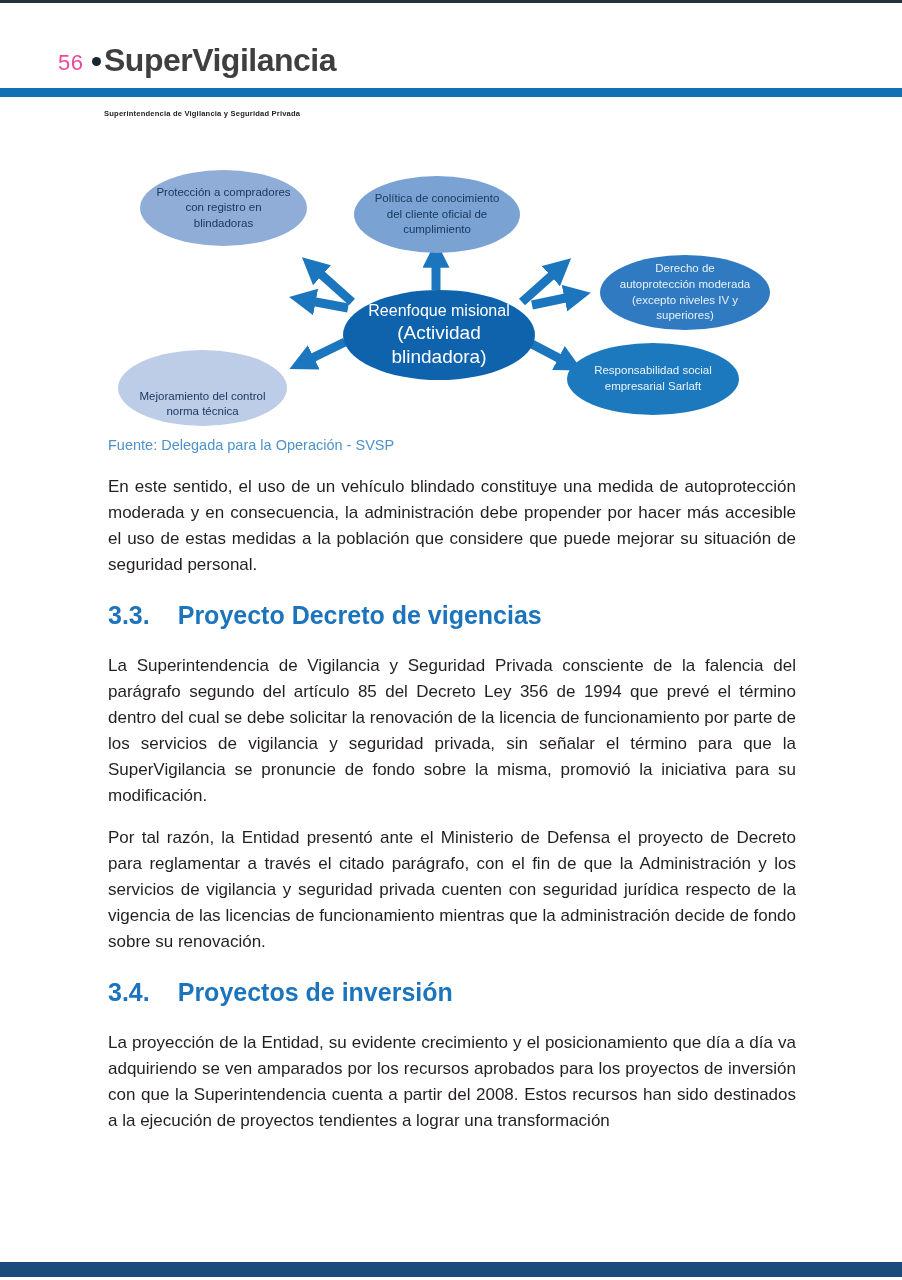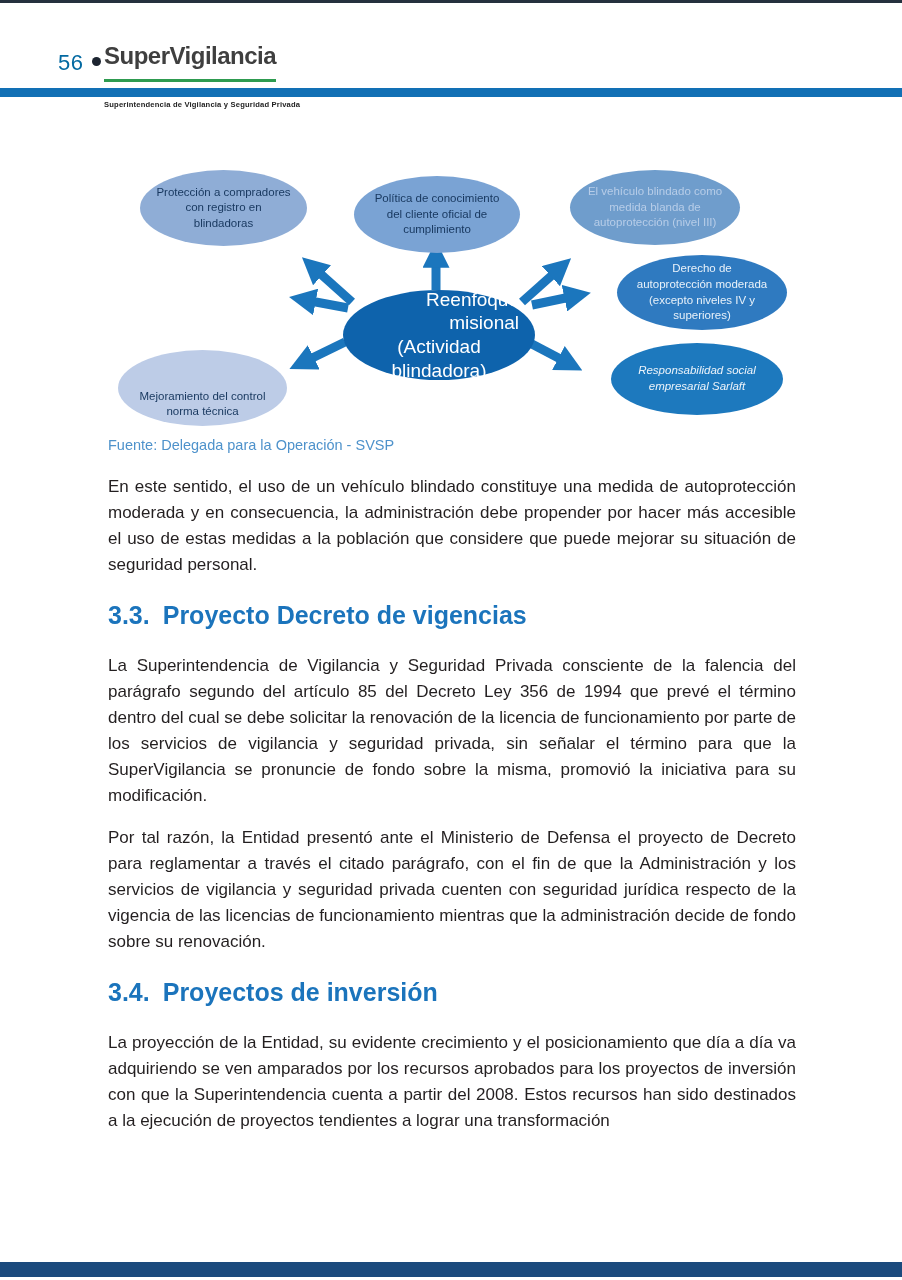--- a/index.html
+++ b/index.html
@@ -12,26 +12,26 @@
   }
   .top-line{
     position:absolute;top:0;left:0;width:902px;height:3px;
     background:var(--top-border,#25313e);
   }
   
   .pagenum-wrap{
     position:absolute;left:58px;top:50px;
     display:flex;align-items:center;gap:9px;
   }
-  .pagenum{font-size:22px;color:#0369a1;letter-spacing:0.5px;}
+  .pagenum{font-size:22px;color:#ec4899;letter-spacing:0.5px;}
   .bullet-dot{width:9px;height:9px;border-radius:50%;background:#1c2430;margin-top:-4px;}
   .logo{position:absolute;left:104px;top:42px;}
   .logo-title{
     display:inline-block;
-    font-size:24px;font-weight:bold;color:var(--logo-text,#3f3f3f);
+    font-size:32px;font-weight:bold;color:var(--logo-text,#3f3f3f);
     letter-spacing:-0.5px;
     border-bottom:3px solid var(--logo-green,#2e9b50);
     padding-bottom:9px;
   }
   .logo-subtitle{
     font-size:7.6px;font-weight:bold;color:#232323;
     letter-spacing:0.18px;margin-top:18px;white-space:nowrap;
   }
   .header-bar{
     position:absolute;top:88px;left:0;width:902px;height:9px;
@@ -44,43 +44,43 @@
     position:absolute;border-radius:50%;
     display:flex;align-items:center;justify-content:center;
     flex-direction:column;
     text-align:center;font-size:11.5px;line-height:1.36;
     padding:6px 16px;box-sizing:border-box;
   }
   .node.tl{left:140px;top:5px;width:167px;height:76px;background:var(--node-tl-bg,#8fadd6);color:var(--node-dark-fg,#17375e);}
   .node.tc{left:354px;top:11px;width:166px;height:77px;background:var(--node-tc-bg,#7aa3d4);color:var(--node-dark-fg,#17375e);}
   .node.tr{left:570px;top:5px;width:170px;height:75px;background:var(--node-tr-bg,#6f9dcc);color:var(--node-tr-fg,#b7cde8);}
   .node.l {left:110px;top:93px;width:167px;height:77px;background:var(--node-l-bg,#abbfde);color:var(--node-dark-fg,#17375e);}
-  .node.r {left:617px;top:90px;width:170px;height:75px;background:var(--node-r-bg,#2f7ac0);color:var(--node-r-fg,#e8f1f9);}
+  .node.r {left:600px;top:90px;width:170px;height:75px;background:var(--node-r-bg,#2f7ac0);color:var(--node-r-fg,#e8f1f9);}
   .node.bl{left:118px;top:185px;width:169px;height:76px;background:var(--node-bl-bg,#bdcce7);color:var(--node-dark-fg,#17375e);justify-content:flex-end;}
-  .node.br{left:611px;top:178px;width:172px;height:72px;background:var(--node-br-bg,#1d79be);color:var(--node-br-fg,#ecf3fa);font-style:italic;}
+  .node.br{left:567px;top:178px;width:172px;height:72px;background:var(--node-br-bg,#1d79be);color:var(--node-br-fg,#ecf3fa);}
   .node.center{left:343px;top:125px;width:192px;height:90px;background:var(--node-center-bg,#0e63ac);color:var(--node-center-fg,#ffffff);}
-  .center-title{font-size:19px;line-height:1.25;text-align:right;}
+  .center-title{font-size:16px;line-height:1.25;}
   .center-sub{font-size:19px;line-height:1.25;}
   .caption{
     position:absolute;top:437px;left:108px;
     font-size:14.5px;color:var(--caption,#4e92cb);
   }
   
   .content{position:absolute;top:474px;left:108px;width:688px;}
   .content p{
     margin:0 0 16px 0;
     font-size:17px;line-height:26px;text-align:justify;
     color:var(--body,#231f20);
   }
   .content h2{
     margin:22px 0 22px 0;
     font-size:25px;line-height:31px;font-weight:bold;
     color:var(--heading,#1b74bc);
   }
-  .hnum{margin-right:13px;}
+  .hnum{margin-right:28px;}
   .bottom-bar{
     position:absolute;top:1262px;left:0;width:902px;height:15px;
     background:var(--footer-bar,#1b4a7d);
   }
 </style>
 </head>
 <body>
 
 <div class="page">
   <div class="top-line"></div>
@@ -114,23 +114,20 @@
         <line x1="530" y1="178" x2="568" y2="198" marker-end="url(#ah)"></line>
       </g>
     </svg>
 
     <div class="node tl">
       <span>Protección a compradores con registro en blindadoras</span>
     </div>
     <div class="node tc">
       <span>Política de conocimiento del cliente oficial de cumplimiento</span>
     </div>
-    <div class="node tr">
-      <span>El vehículo blindado como medida blanda de autoprotección (nivel III)</span>
-    </div>
     <div class="node r">
       <span>Derecho de autoprotección moderada (excepto niveles IV y superiores)</span>
     </div>
     <div class="node bl">
       <span>Mejoramiento del control norma técnica</span>
     </div>
     <div class="node br">
       <span>Responsabilidad social empresarial Sarlaft</span>
     </div>
     <div class="node center">

